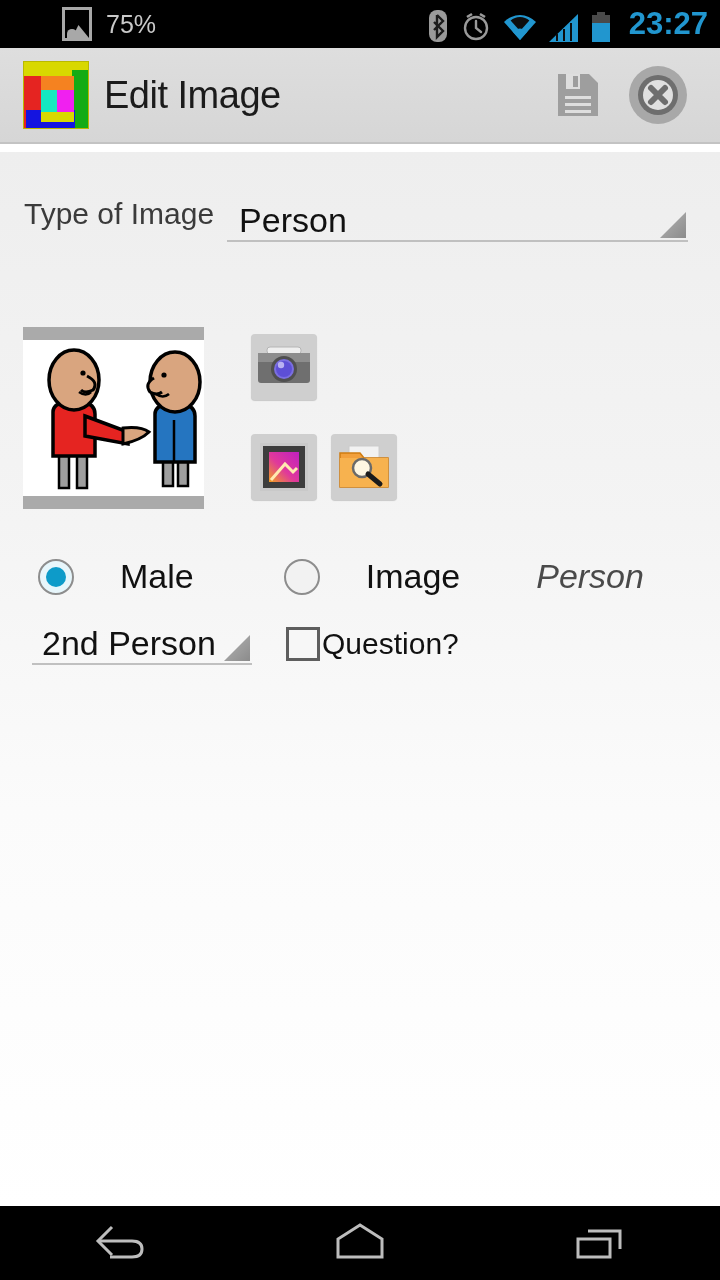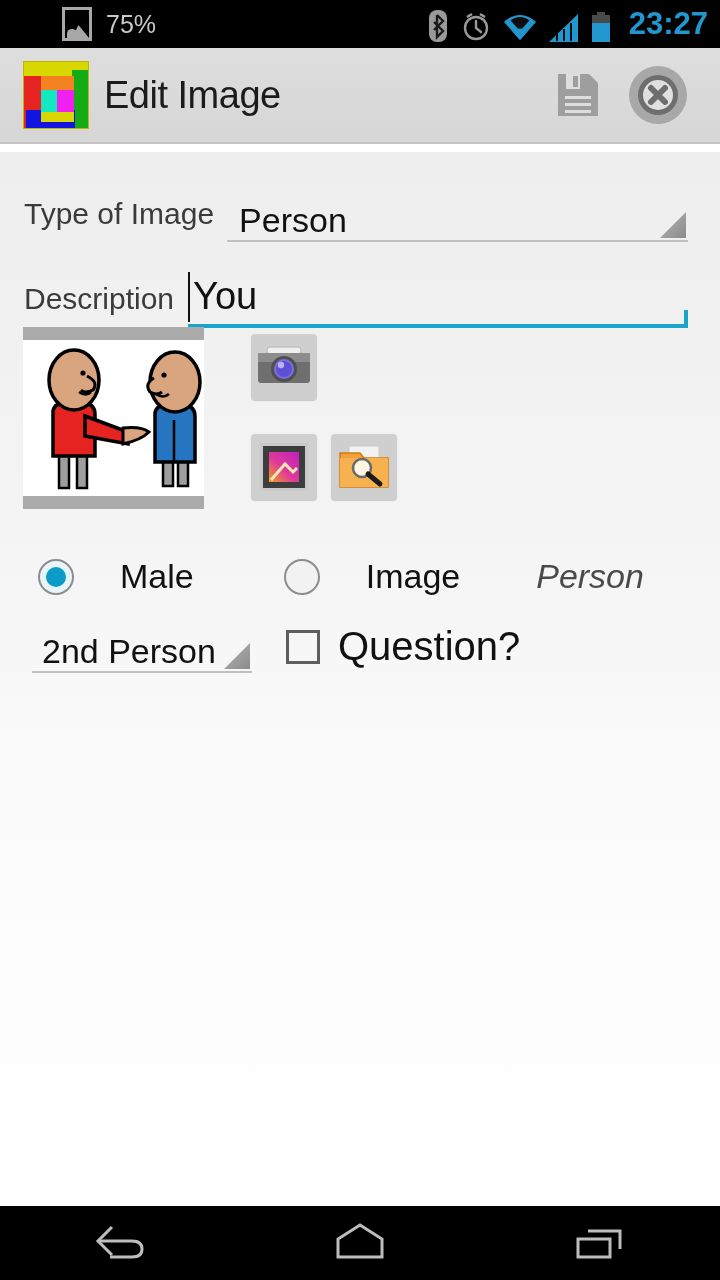--- a/index.html
+++ b/index.html
@@ -125,21 +125,21 @@
   .radio-label { font-size: 34px; color: #111; margin-left: 14px; }
   .gap { width: 26px; }
   .person-label { font-size: 34px; color: #4a4a4a; margin-left: 44px; font-style: italic; }
 
   
   .second-row { position: absolute; left: 32px; top: 472px; display: flex; align-items: flex-end; justify-content: space-between; }
   #person2-spinner { width: 220px; }
   #person2-spinner .sp-val { font-size: 34px; padding-left: 10px; }
   .check-wrap { display: flex; align-items: center; margin-left: 34px; padding-bottom: 4px; cursor: pointer; }
   .checkbox { width: 34px; height: 34px; border: 3px solid #5e5e5e; background: #f7f7f7; }
-  .check-label { font-size: 40px; color: #111; margin-left: 18px; }
+  .check-label { font-size: 30px; color: #111; margin-left: 2px; }
 
   
   .navbar {
     position: absolute; left: 0; bottom: 0; width: 720px; height: 74px;
     background: #000; display: flex; align-items: center; justify-content: space-around;
   }
   .nav-btn { width: 120px; height: 74px; display:flex; align-items:center; justify-content:center; cursor: pointer; }
 </style>
 </head>
 <body>
@@ -221,27 +221,20 @@
   <div class="content">
 
     <div class="row" id="type-row">
       <span class="field-label">Type of Image</span>
       <span class="spinner" id="type-spinner">
         <span class="sp-val">Person</span>
         <span class="sp-arrow"></span>
       </span>
     </div>
 
-    <div class="row" id="desc-row">
-      <span class="field-label">Description</span>
-      <span class="edittext">
-        <span class="caret"></span>
-        <span class="et-val">You</span>
-      </span>
-    </div>
 
     <div class="thumb">
       <span class="bar top"></span>
       <span class="bar bottom"></span>
       <svg width="181" height="156" viewBox="0 0 181 156">
         <rect width="181" height="156" fill="#ffffff"></rect>
 
         <rect x="36" y="110" width="10" height="38" fill="#9e9e9e" stroke="#000" stroke-width="2.5"></rect>
         <rect x="54" y="110" width="10" height="38" fill="#9e9e9e" stroke="#000" stroke-width="2.5"></rect>
 

